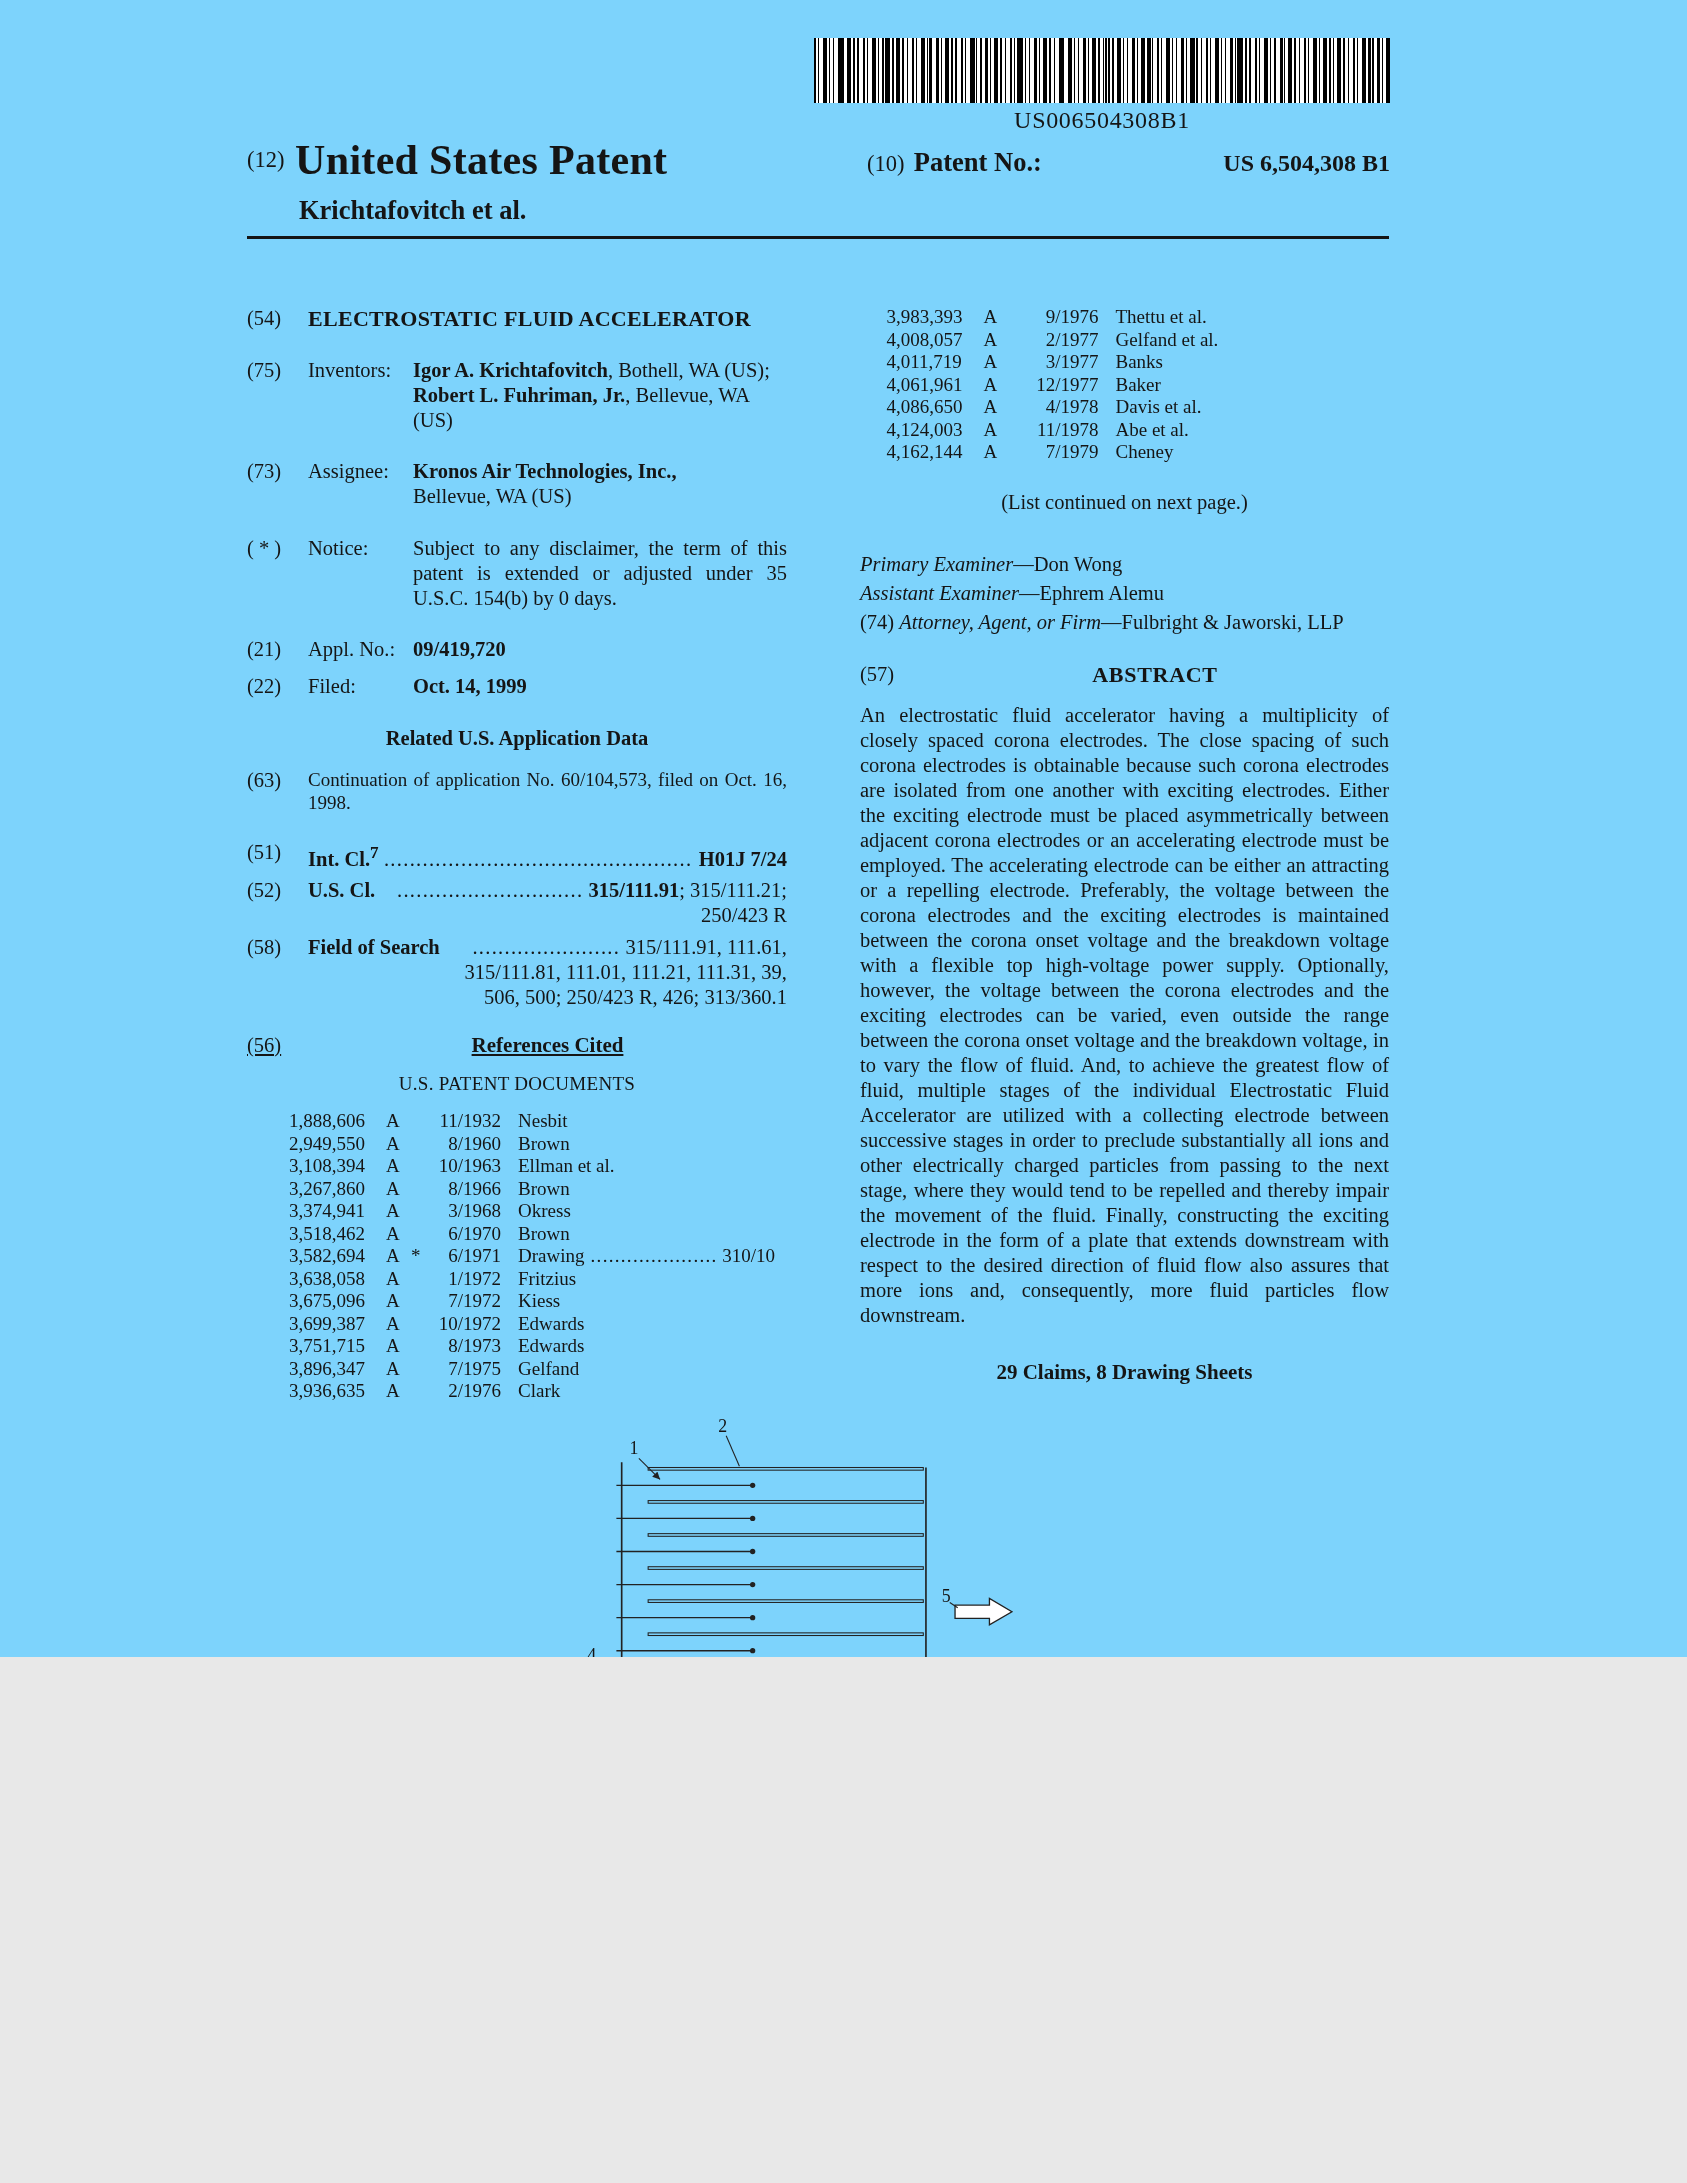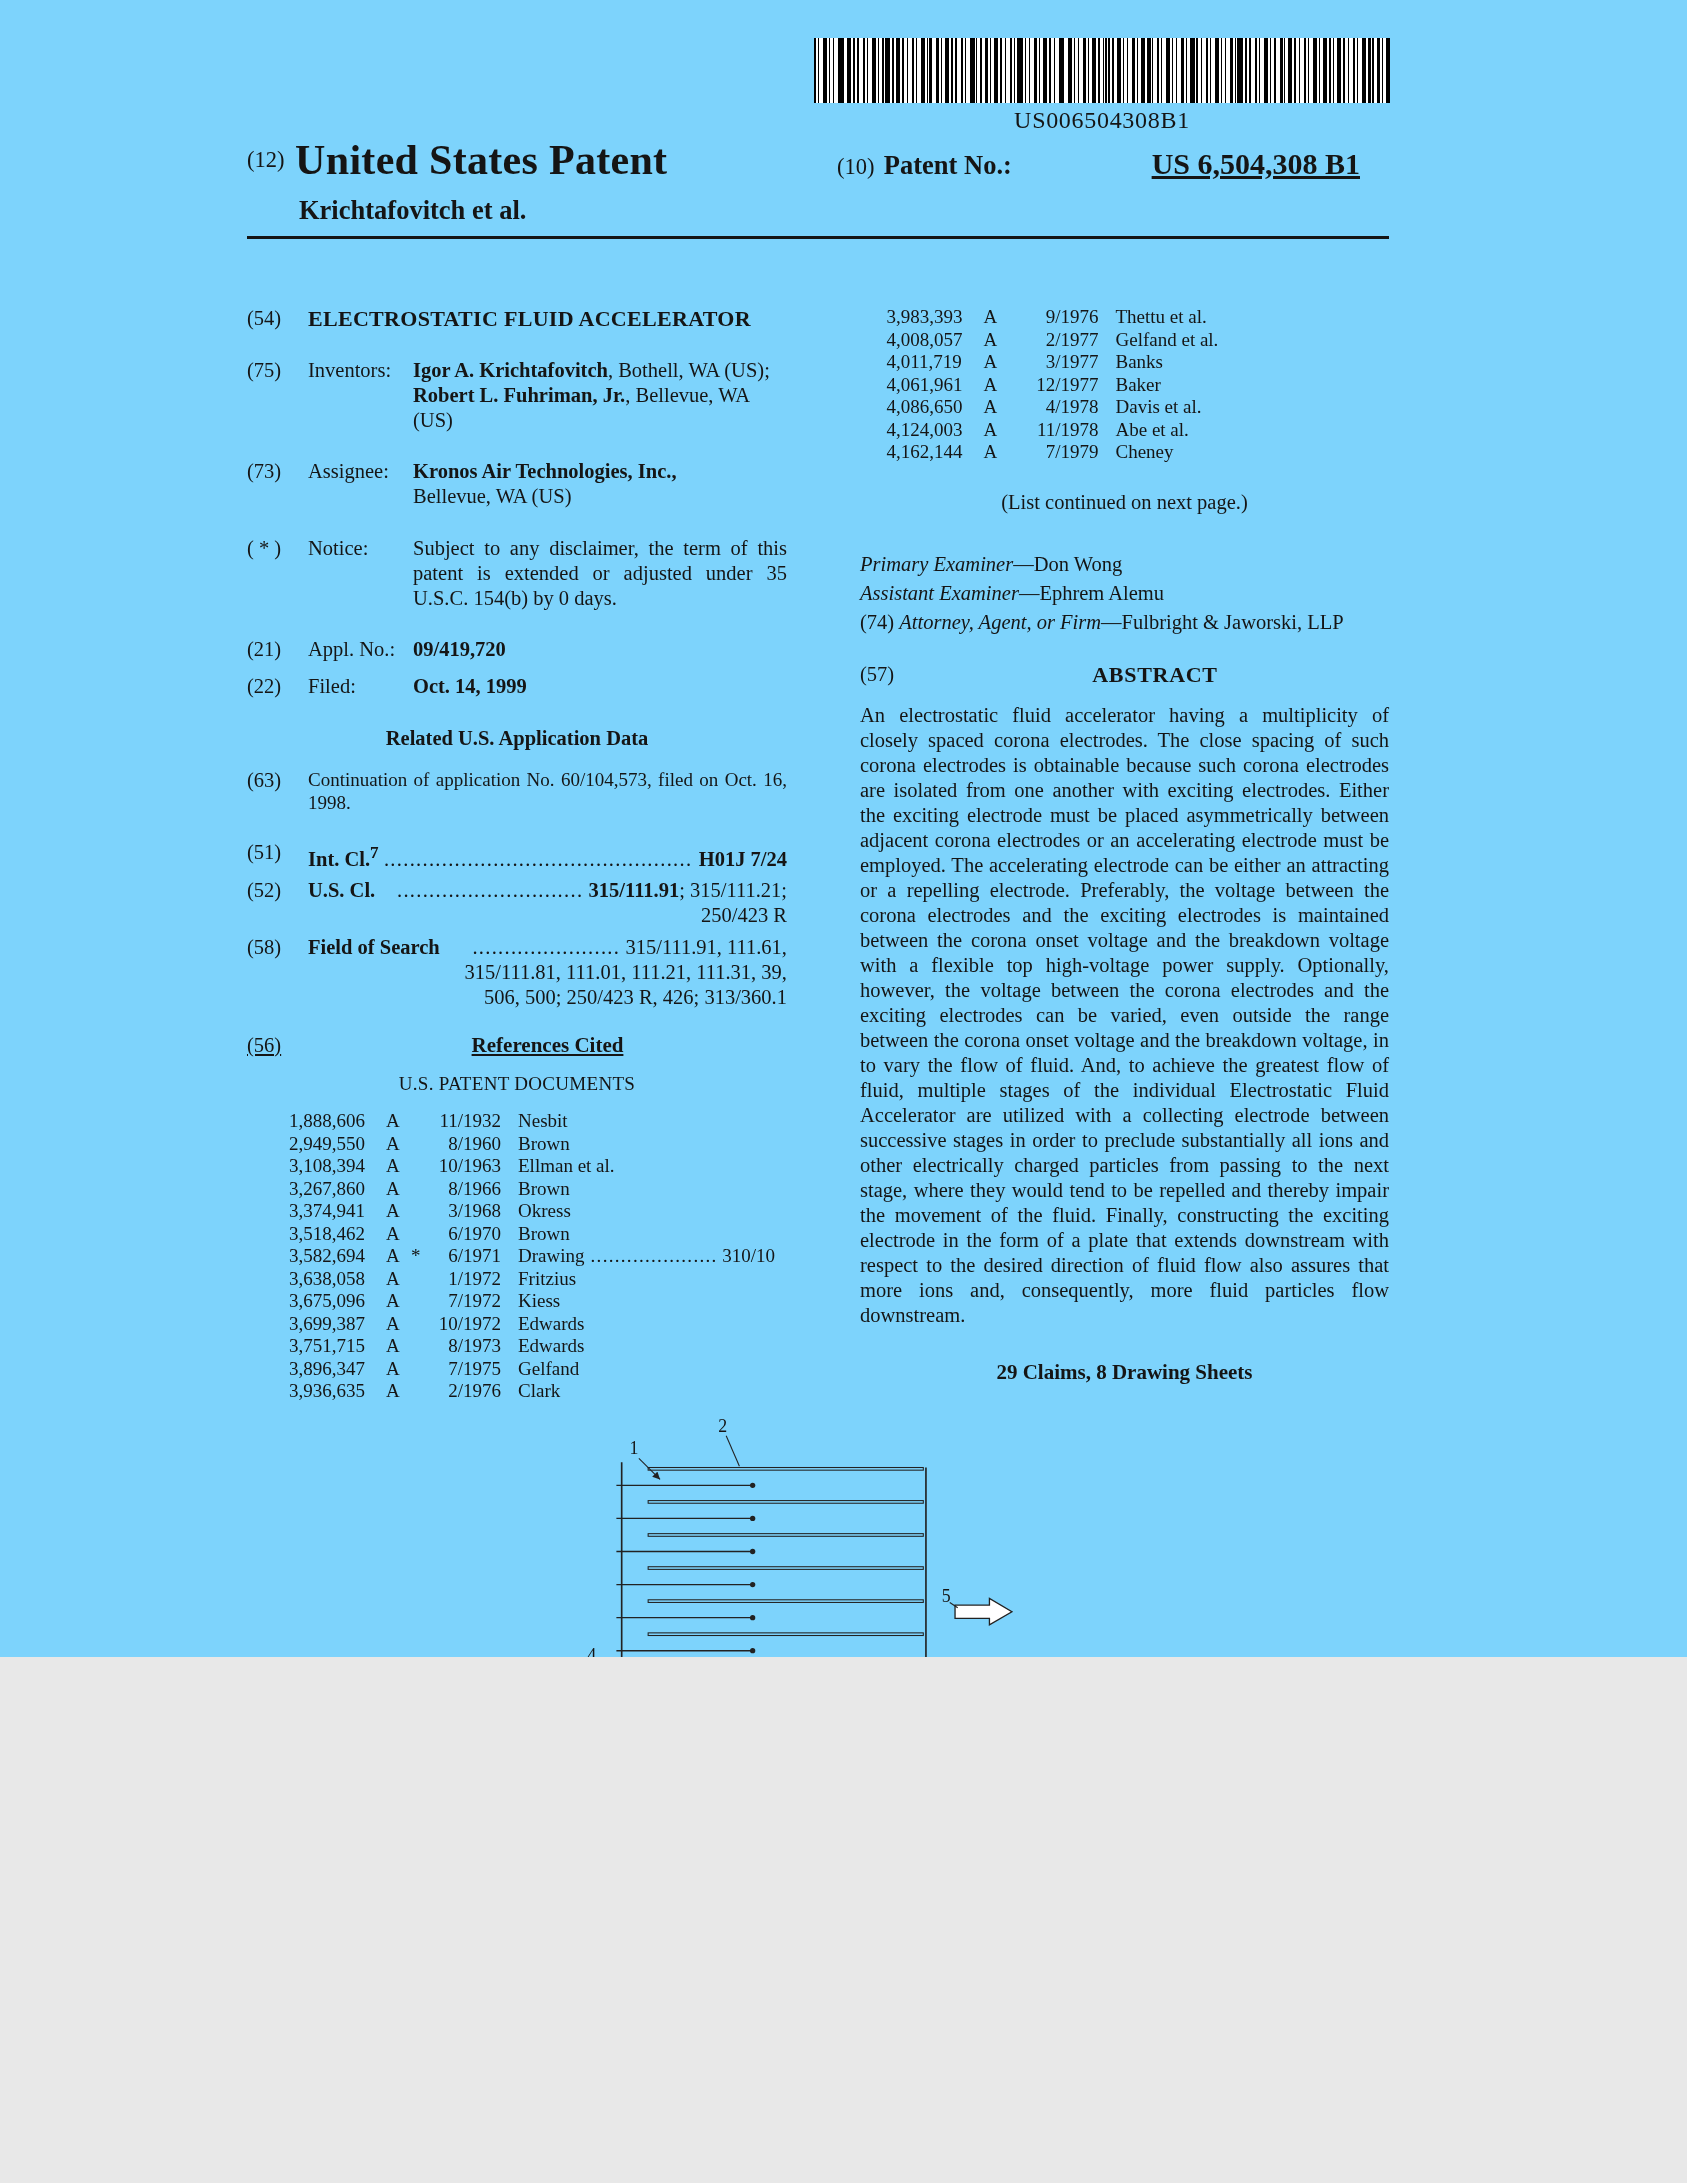--- a/index.html
+++ b/index.html
@@ -20,25 +20,25 @@
     position:absolute; left:814px; top:107px; width:576px; text-align:center;
     font-size:24px; letter-spacing:0.7px;
   }
 
   
   .hdr-left { position:absolute; left:247px; top:136px; }
   .hdr-kindnum { font-size:22.5px; vertical-align:6.6px; margin-right:10.6px; }
   .hdr-title { font-size:42px; font-weight:bold; letter-spacing:0.3px; }
   .hdr-authors { font-size:26.5px; font-weight:bold; margin-top:10.6px; padding-left:52px; }
 
-  .hdr-right { position:absolute; left:837px; top:147px; width:523px; }
+  .hdr-right { position:absolute; left:867px; top:147px; width:523px; }
   .hdr-row { display:flex; justify-content:space-between; align-items:baseline; margin-bottom:9.3px; }
   .hdr-num { font-size:22.5px; margin-right:9.3px; }
   .hdr-label { font-size:26.5px; font-weight:bold; }
-  .hdr-value { font-size:30px; font-weight:bold;text-decoration:underline; }
+  .hdr-value { font-size:24px; font-weight:bold; }
 
   .rule { position:absolute; left:247px; top:236px; width:1142px; height:3.3px; background:#151515; }
 
   
   .col-left  { position:absolute; left:247px;  top:306px; width:540px; font-size:20.5px; line-height:25px; }
   .col-right { position:absolute; left:860px; top:306px; width:529px; font-size:20.5px; line-height:25px; }
 
   .fld  { display:grid; grid-template-columns:61px 1fr; margin-bottom:26.5px; }
   .fld3 { display:grid; grid-template-columns:61px 105px 1fr; margin-bottom:26.5px; }
   .tight { margin-bottom:12px; }

